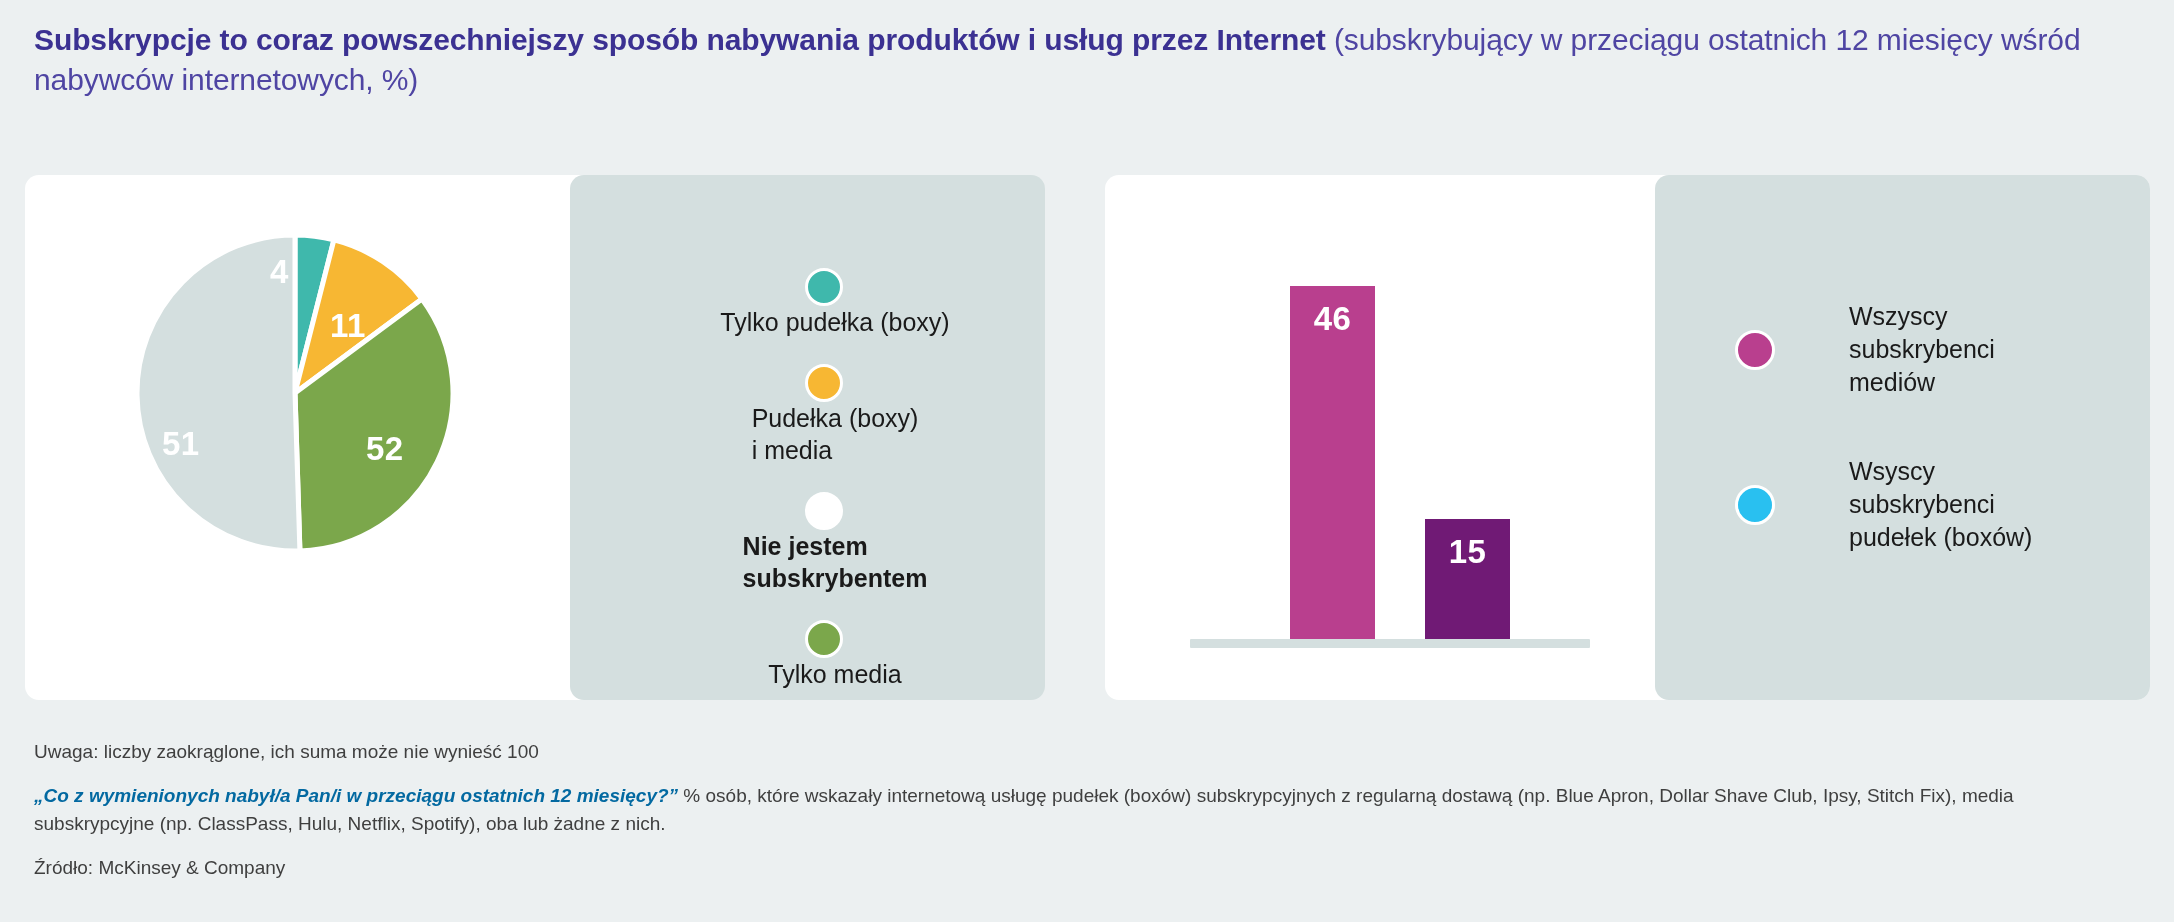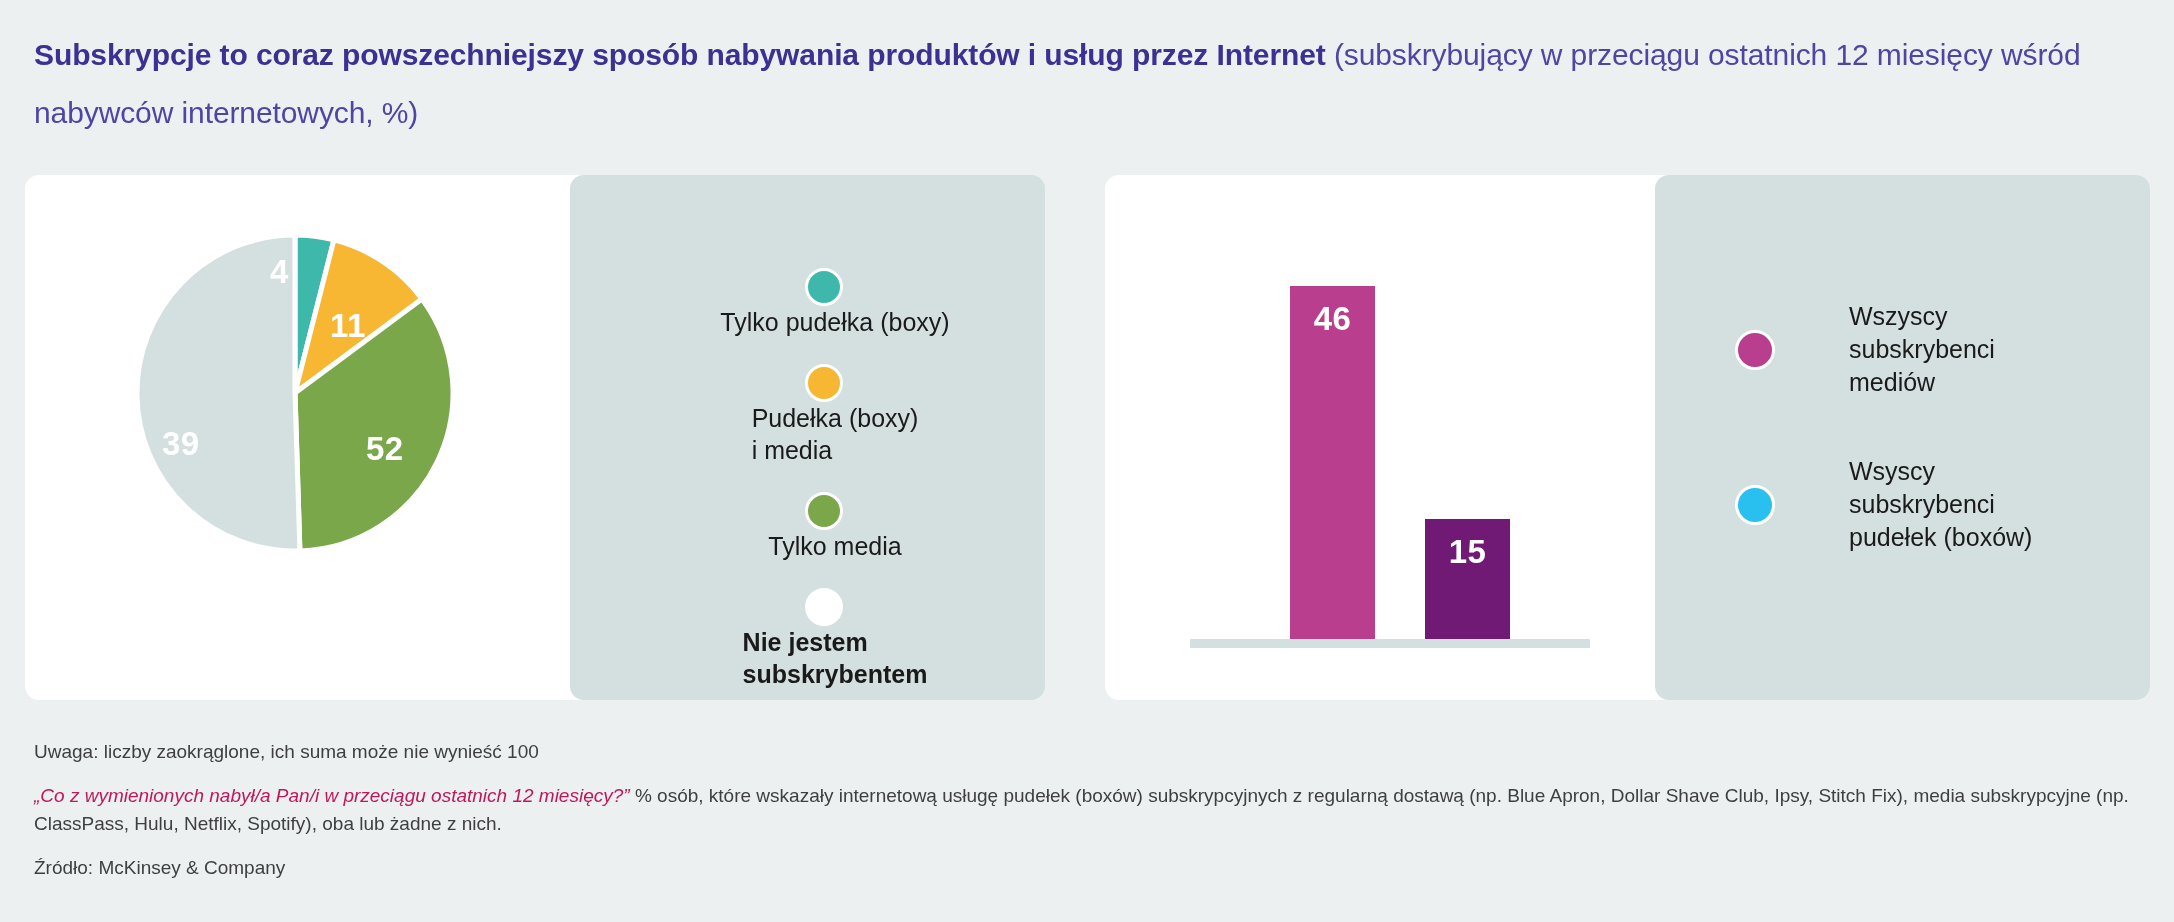--- a/index.html
+++ b/index.html
@@ -7,23 +7,23 @@
     width:2174px;height:922px;
     background:#ECF0F1;
     font-family:"Liberation Sans","DejaVu Sans",sans-serif;
     -webkit-font-smoothing:antialiased;
     overflow:hidden;
     position:relative;
   }
 
   
   #title-block{
-    position:absolute; left:34px; top:26px; width:2080px;
+    position:absolute; left:34px; top:20px; width:2080px;
     color:#3B3192;
-    font-size:30px; line-height:58px; letter-spacing:-0.1px;
+    font-size:30px; line-height:40px; letter-spacing:-0.1px;
   }
   #title-block .strong{font-weight:bold;}
   #title-block .light{font-weight:normal;color:#4F45A3;}
 
   
   .card{
     position:absolute;
     background:#ffffff;
     border-radius:14px;
   }
@@ -84,21 +84,21 @@
   .bar .bar-val{
     color:#ffffff; font-weight:bold; font-size:33px; margin-top:14px;
     letter-spacing:0.5px;
   }
   #bar-0{left:185px;}
   #bar-1{left:320px;}
 
   
   #footnotes{position:absolute; left:34px; top:738px; width:2100px;}
   .fn{color:#3F3F3F; font-size:19px; line-height:28px; margin-bottom:16px;}
-  .fn-q{font-weight:normal; font-style:italic; color:#be185d;}
+  .fn-q{font-weight:bold; font-style:italic; color:#0369a1;}
 </style>
 </head>
 <body>
 
 <div id="title-block">
   <span class="strong">Subskrypcje to coraz powszechniejszy sposób nabywania produktów i usług przez Internet</span><span class="light"> (subskrybujący w przeciągu ostatnich 12 miesięcy wśród nabywców internetowych, %)</span>
 </div>
 
 <div class="card" id="left-card-full"></div>
 <div class="legendpane" id="left-legend"></div>
@@ -110,40 +110,40 @@
         <path d="M 165 165 L 165 7 A 158 158 0 0 1 203.9120672794562 11.866558126452759 Z" fill="#3FB8AC" stroke="#ffffff" stroke-width="5" stroke-linejoin="round"></path>
         <path d="M 165 165 L 203.9120672794562 11.866558126452759 A 158 158 0 0 1 291.95251883291076 70.94119944428677 Z" fill="#F7B733" stroke="#ffffff" stroke-width="5" stroke-linejoin="round"></path>
         <path d="M 165 165 L 291.95251883291076 70.94119944428677 A 158 158 0 0 1 169.91377823863428 322.92357260213413 Z" fill="#7BA74B" stroke="#ffffff" stroke-width="5" stroke-linejoin="round"></path>
         <path d="M 165 165 L 169.91377823863428 322.92357260213413 A 158 158 0 1 1 164.99999999999997 7 Z" fill="#D4DFDF" stroke="#ffffff" stroke-width="5" stroke-linejoin="round"></path>
       </g>
   </svg>
 </div>
 <div class="pie-label" id="pie-lab-4">4</div>
 <div class="pie-label" id="pie-lab-11">11</div>
 <div class="pie-label" id="pie-lab-35">52</div>
-<div class="pie-label" id="pie-lab-51">39</div>
+<div class="pie-label" id="pie-lab-51">51</div>
 
 <div class="legend-list" id="left-legend-list">
   <div class="legend-row">
     <span class="legend-dot" style="background:#3FB8AC"></span>
     <span class="legend-text">Tylko pudełka (boxy)</span>
   </div>
   <div class="legend-row">
     <span class="legend-dot" style="background:#F7B733"></span>
     <span class="legend-text">Pudełka (boxy)
 i media</span>
   </div>
   <div class="legend-row">
-    <span class="legend-dot" style="background:#7BA74B"></span>
-    <span class="legend-text">Tylko media</span>
-  </div>
-  <div class="legend-row">
     <span class="legend-dot" style="background:#FFFFFF"></span>
     <span class="legend-text" style="font-weight:bold">Nie jestem
 subskrybentem</span>
+  </div>
+  <div class="legend-row">
+    <span class="legend-dot" style="background:#7BA74B"></span>
+    <span class="legend-text">Tylko media</span>
   </div>
 </div>
 
 <div class="card" id="right-card-full"></div>
 <div class="legendpane" id="right-legend"></div>
 
 <div id="bars-wrap">
   <div id="bar-baseline"></div>
   <div class="bar" id="bar-0" style="height: 353.214px; background: rgb(185, 63, 142);">
     <span class="bar-val">46</span>

